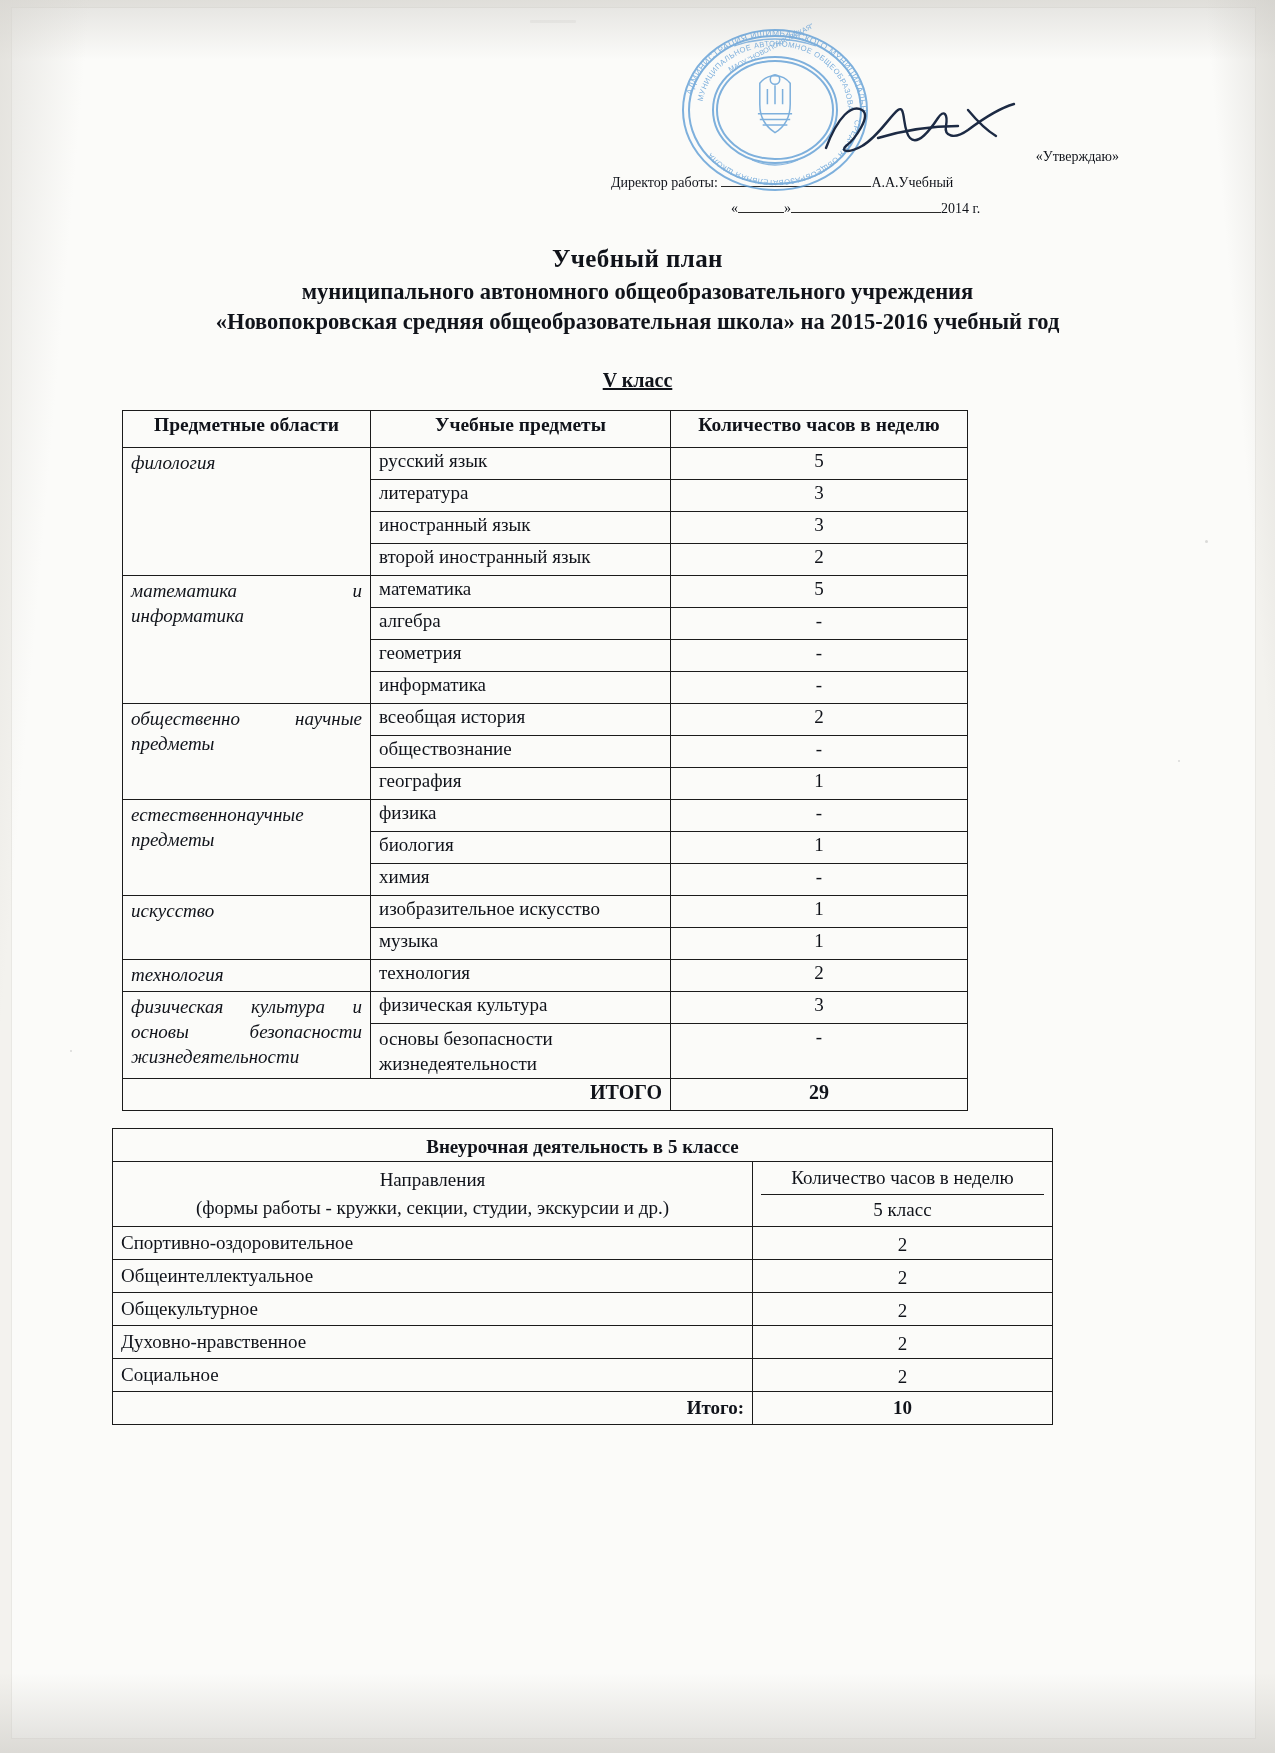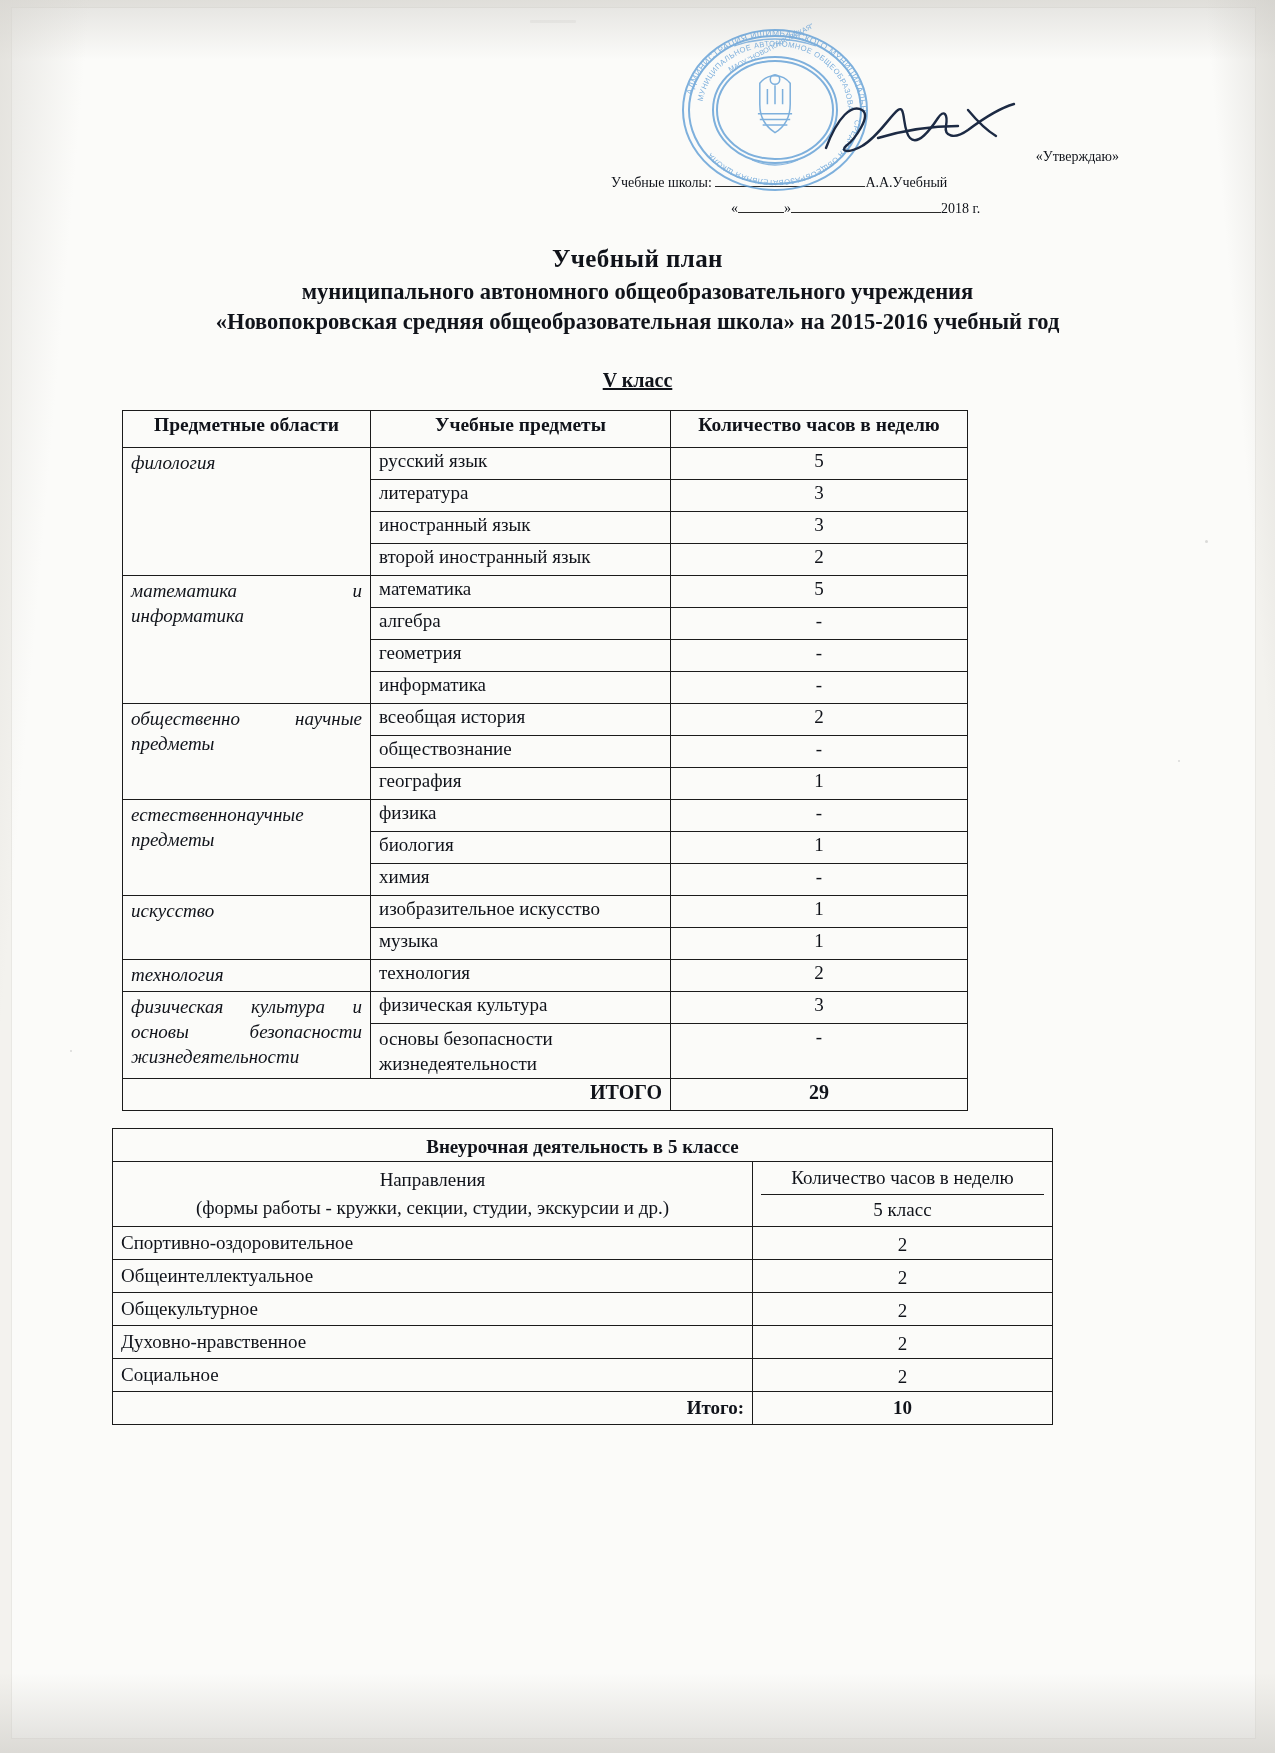--- a/index.html
+++ b/index.html
@@ -279,25 +279,25 @@
     <g fill="none" stroke="#1c2a44" stroke-width="2.4" stroke-linecap="round">
       <path d="M 8,52 C 20,20 34,8 44,14 C 54,20 36,44 28,50 C 22,55 30,58 44,50 C 60,41 72,20 80,14 C 88,8 84,34 92,42 C 100,50 112,34 120,22 C 126,13 130,18 128,30 C 126,40 136,44 150,34 C 166,22 182,12 196,8"></path>
       <path d="M 60,42 C 80,36 110,30 140,30"></path>
       <path d="M 150,14 C 160,26 168,34 178,40"></path>
     </g>
   </svg>
 
   <div class="approval">
     <div class="row1">«Утверждаю»</div>
     <div class="row2">
-      <span>Учебные школы:</span>
+      <span>Директор работы:</span>
       <span class="uline u-lg"></span><span>А.А.Учебный</span>
     </div>
     <div class="row3">
-      <span>«</span><span class="uline u-sm"></span><span>»</span><span class="uline u-lg"></span><span>2018 г.</span>
+      <span>«</span><span class="uline u-sm"></span><span>»</span><span class="uline u-lg"></span><span>2014 г.</span>
     </div>
   </div>
 
   <div class="title-block">
     <div class="title-main">Учебный план</div>
     <div class="title-sub">муниципального автономного общеобразовательного учреждения</div>
     <div class="title-sub2">«Новопокровская средняя общеобразовательная школа» на 2015-2016 учебный год</div>
     <div class="class-label">V класс</div>
   </div>
 

